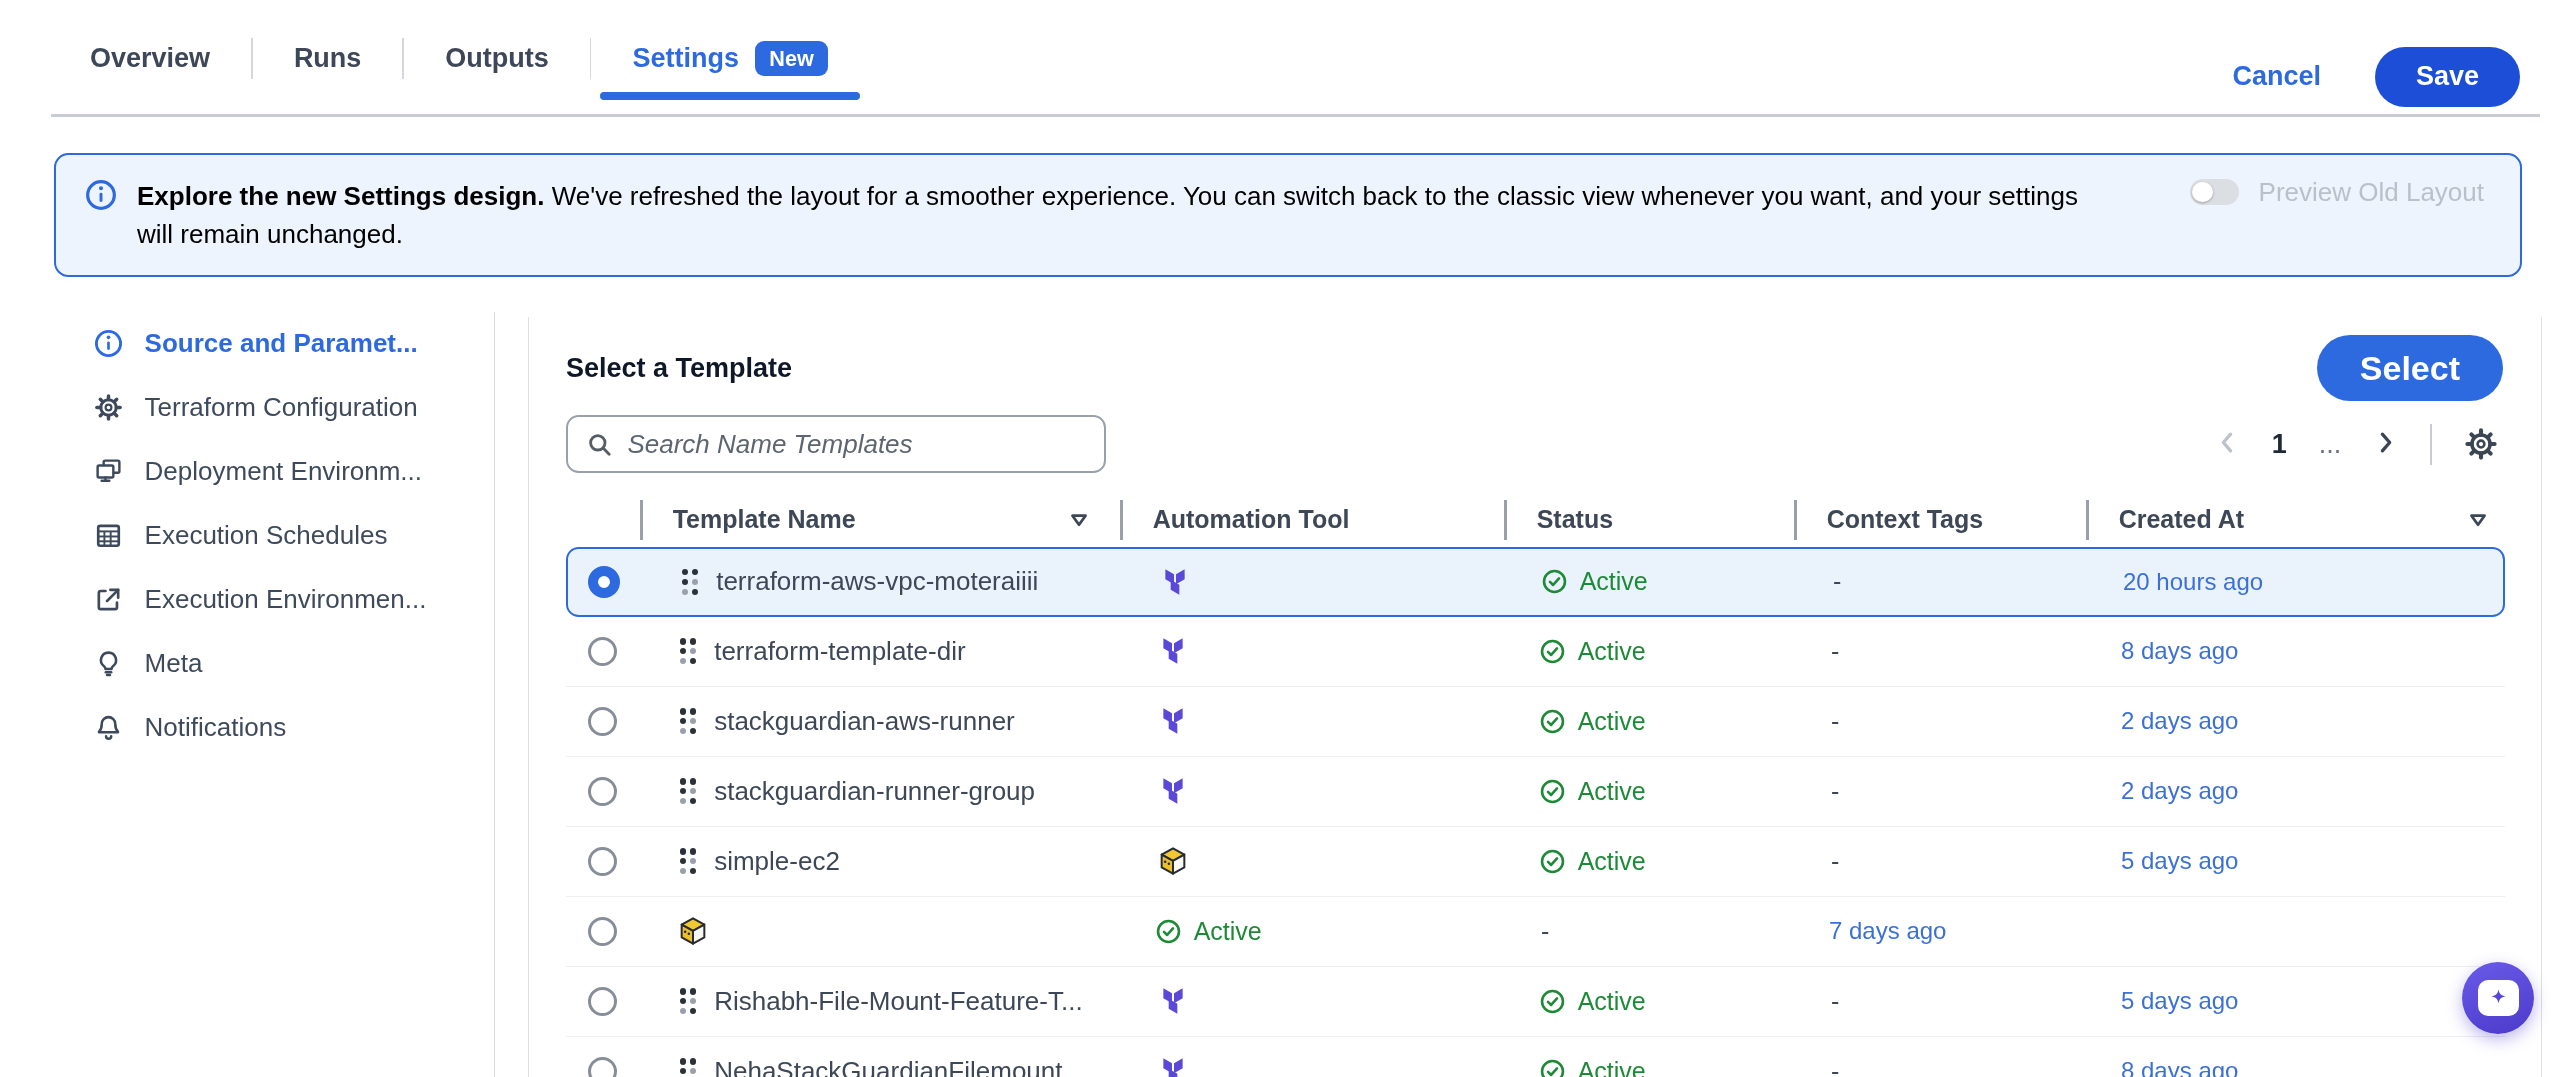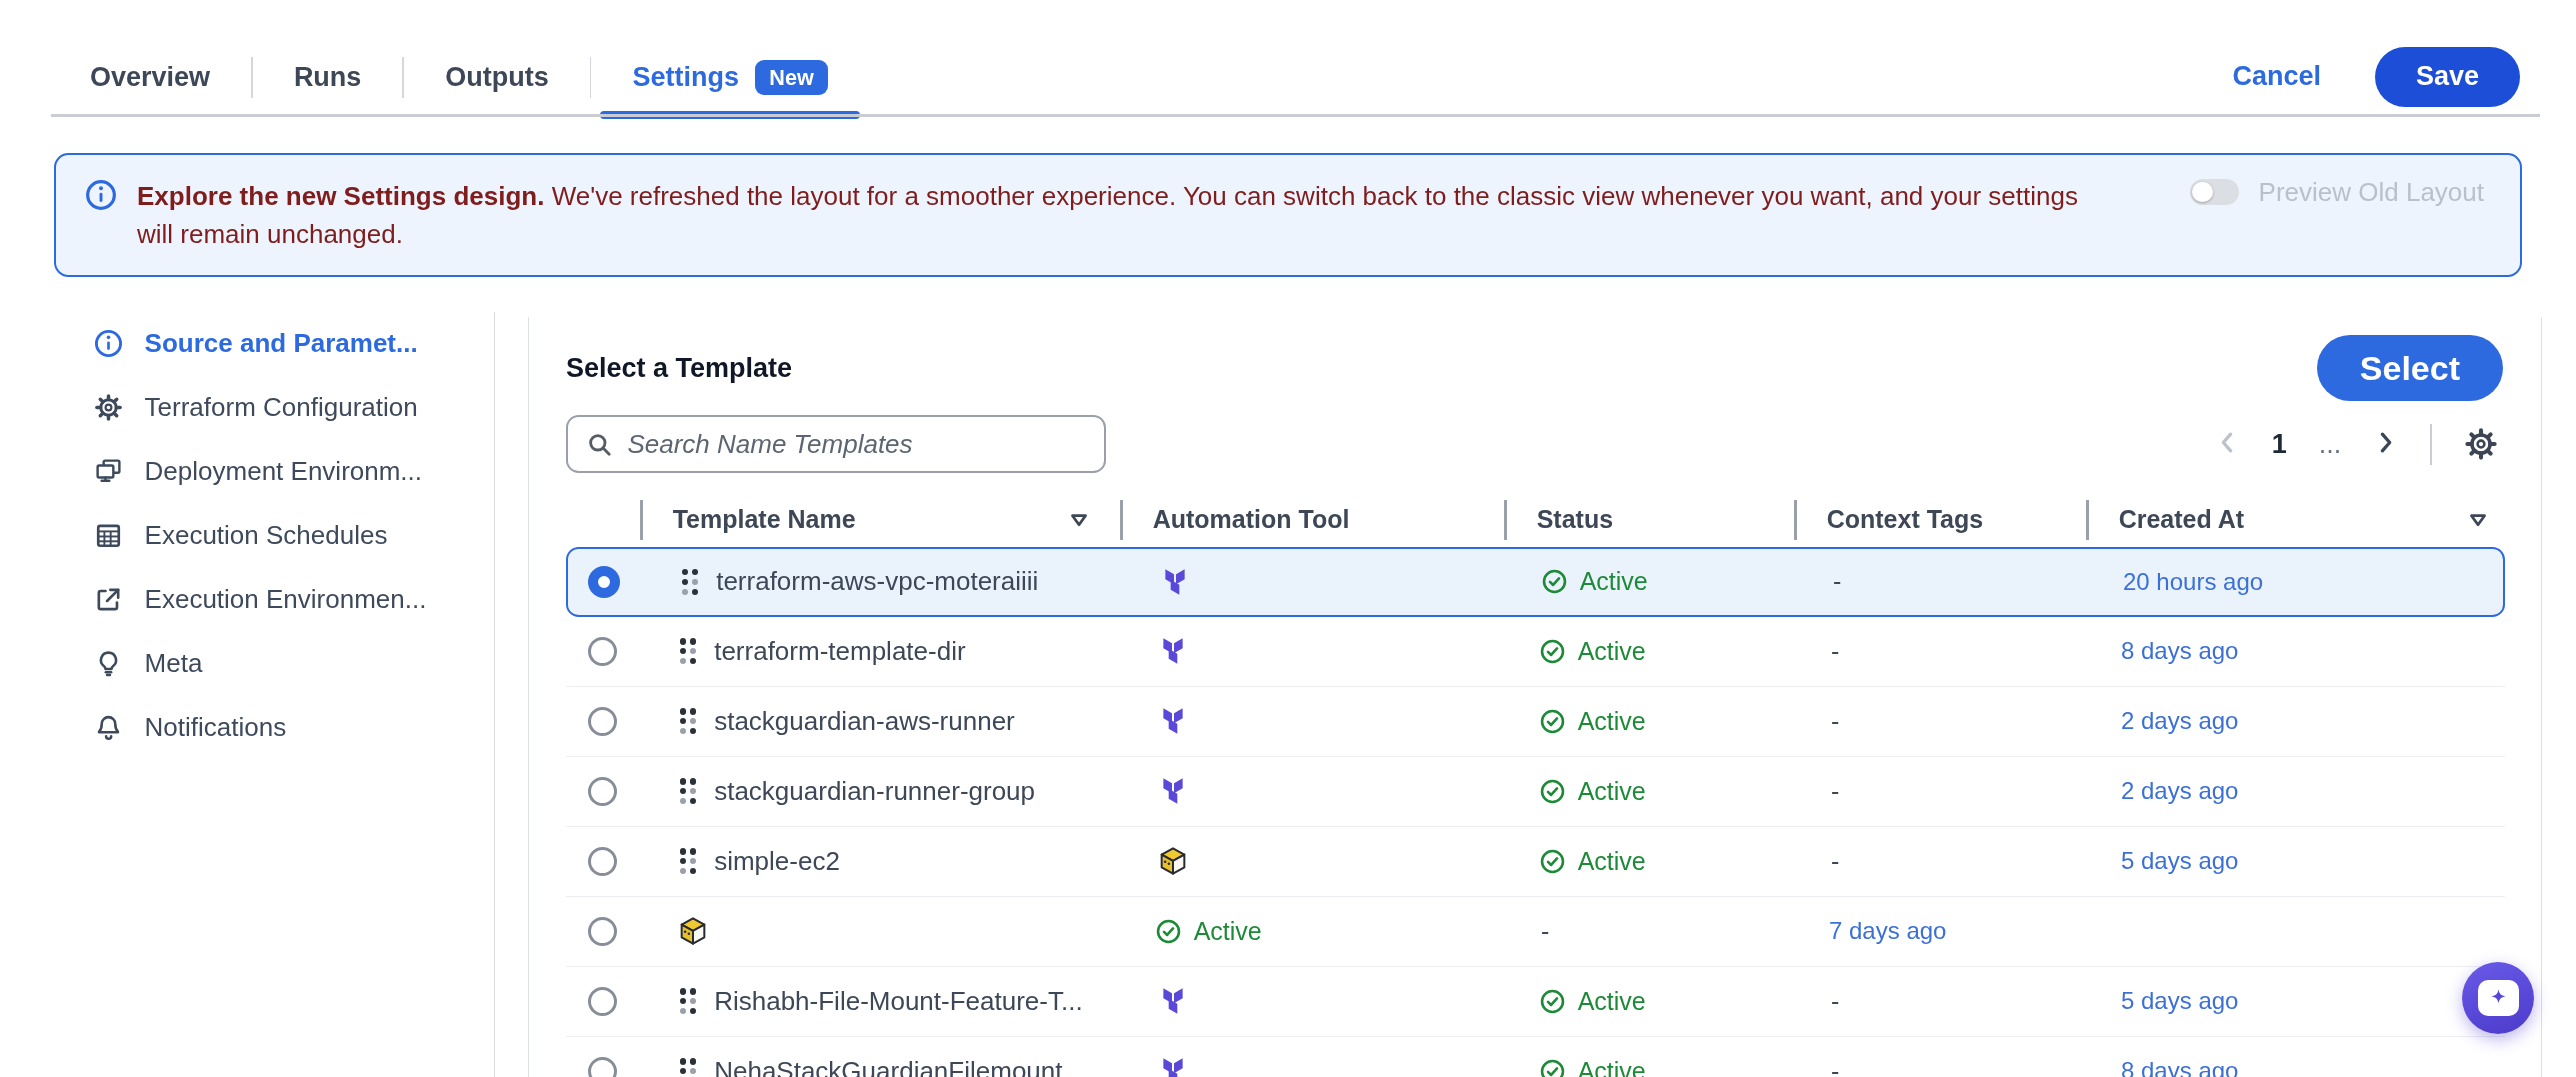--- a/index.html
+++ b/index.html
@@ -1,21 +1,21 @@
 <!DOCTYPE html>
 <html style="font-size:14.4px"><head>
 <meta charset="utf-8">
 <style>
   * { margin:0; padding:0; box-sizing:border-box; }
   html,body { width:2576px; height:1078px; background:#fff; overflow:hidden;
     font-family:"Liberation Sans", sans-serif; color:#3d4757; }
 
   
   .topbar { position:relative; height:117px; }
-  .tabs { position:absolute; left:90px; top:56px; display:flex; align-items:center; }
+  .tabs { position:absolute; left:90px; top:37px; display:flex; align-items:center; }
   .tab { position:relative; display:flex; align-items:center; gap:16px; height:43px;
     padding:0 41px; font-size:27px; font-weight:700; color:#3d4757; cursor:pointer; white-space:nowrap; }
   .tab:first-child { padding-left:0; }
   .tab.active { color:#2d6ae0; }
   .tab.active::after { content:""; position:absolute; left:9px; right:9px; bottom:-20px;
     height:8px; border-radius:5.4px; background:#2d6ae0; }
   .tab-divider { width:1.8px; height:41px; background:#d4d7dc; }
   .badge-new { background:#2d6ae0; color:#fff; font-size:21.6px; font-weight:600;
     padding:6.3px 14.4px; border-radius:9px; line-height:1; }
   .top-actions { position:absolute; right:56px; top:47px; display:flex; align-items:center; gap:54px; }
@@ -23,21 +23,21 @@
     font-family:inherit; cursor:pointer; }
   .btn-save { background:#1d4ed8; border:none; color:#fff; font-size:27px; font-weight:700;
     font-family:inherit; border-radius:899px; padding:14.4px 41px; cursor:pointer; }
   .top-rule { position:absolute; left:51px; right:36px; top:114px; height:2.7px; background:#c9cdd3; }
 
   
   .banner { position:relative; margin:36px 54px 0; height:124px; border:2.7px solid #2d6ae0;
     background:#edf4fd; border-radius:14.4px; display:flex; padding:21.6px 27px 0 29px; }
   .banner-icon { width:32px; height:32px; color:#2d6ae0; flex:0 0 auto; margin-top:2.7px; }
   .banner-icon svg { width:100%; height:100%; }
-  .banner-text { margin-left:20px; font-size:26px; line-height:38px; color:#7f1d1d; max-width:1952px; }
+  .banner-text { margin-left:20px; font-size:26px; line-height:38px; color:#000000; max-width:1952px; }
   .banner-text b { font-weight:700; }
   .banner-right { position:absolute; right:36px; top:21.6px; display:flex; align-items:center; gap:20px; }
   .toggle { width:49px; height:26px; background:#dbdee3; border-radius:899px; position:relative; cursor:pointer; }
   .toggle-knob { position:absolute; left:2.7px; top:2.7px; width:20.7px; height:20.7px; border-radius:50%;
     background:#fff; box-shadow:0 0.9px 2.7px rgba(0,0,0,.28); }
   .toggle-label { font-size:26px; color:#b9c0cb; }
 
   
   .content { display:flex; margin-top:40px; height:761px; padding-right:34px; }
   .sidebar { width:495px; flex:0 0 auto; border-right:1.8px solid #d8dbe0; padding:0 0 0 94px; margin-top:-5.4px; }

